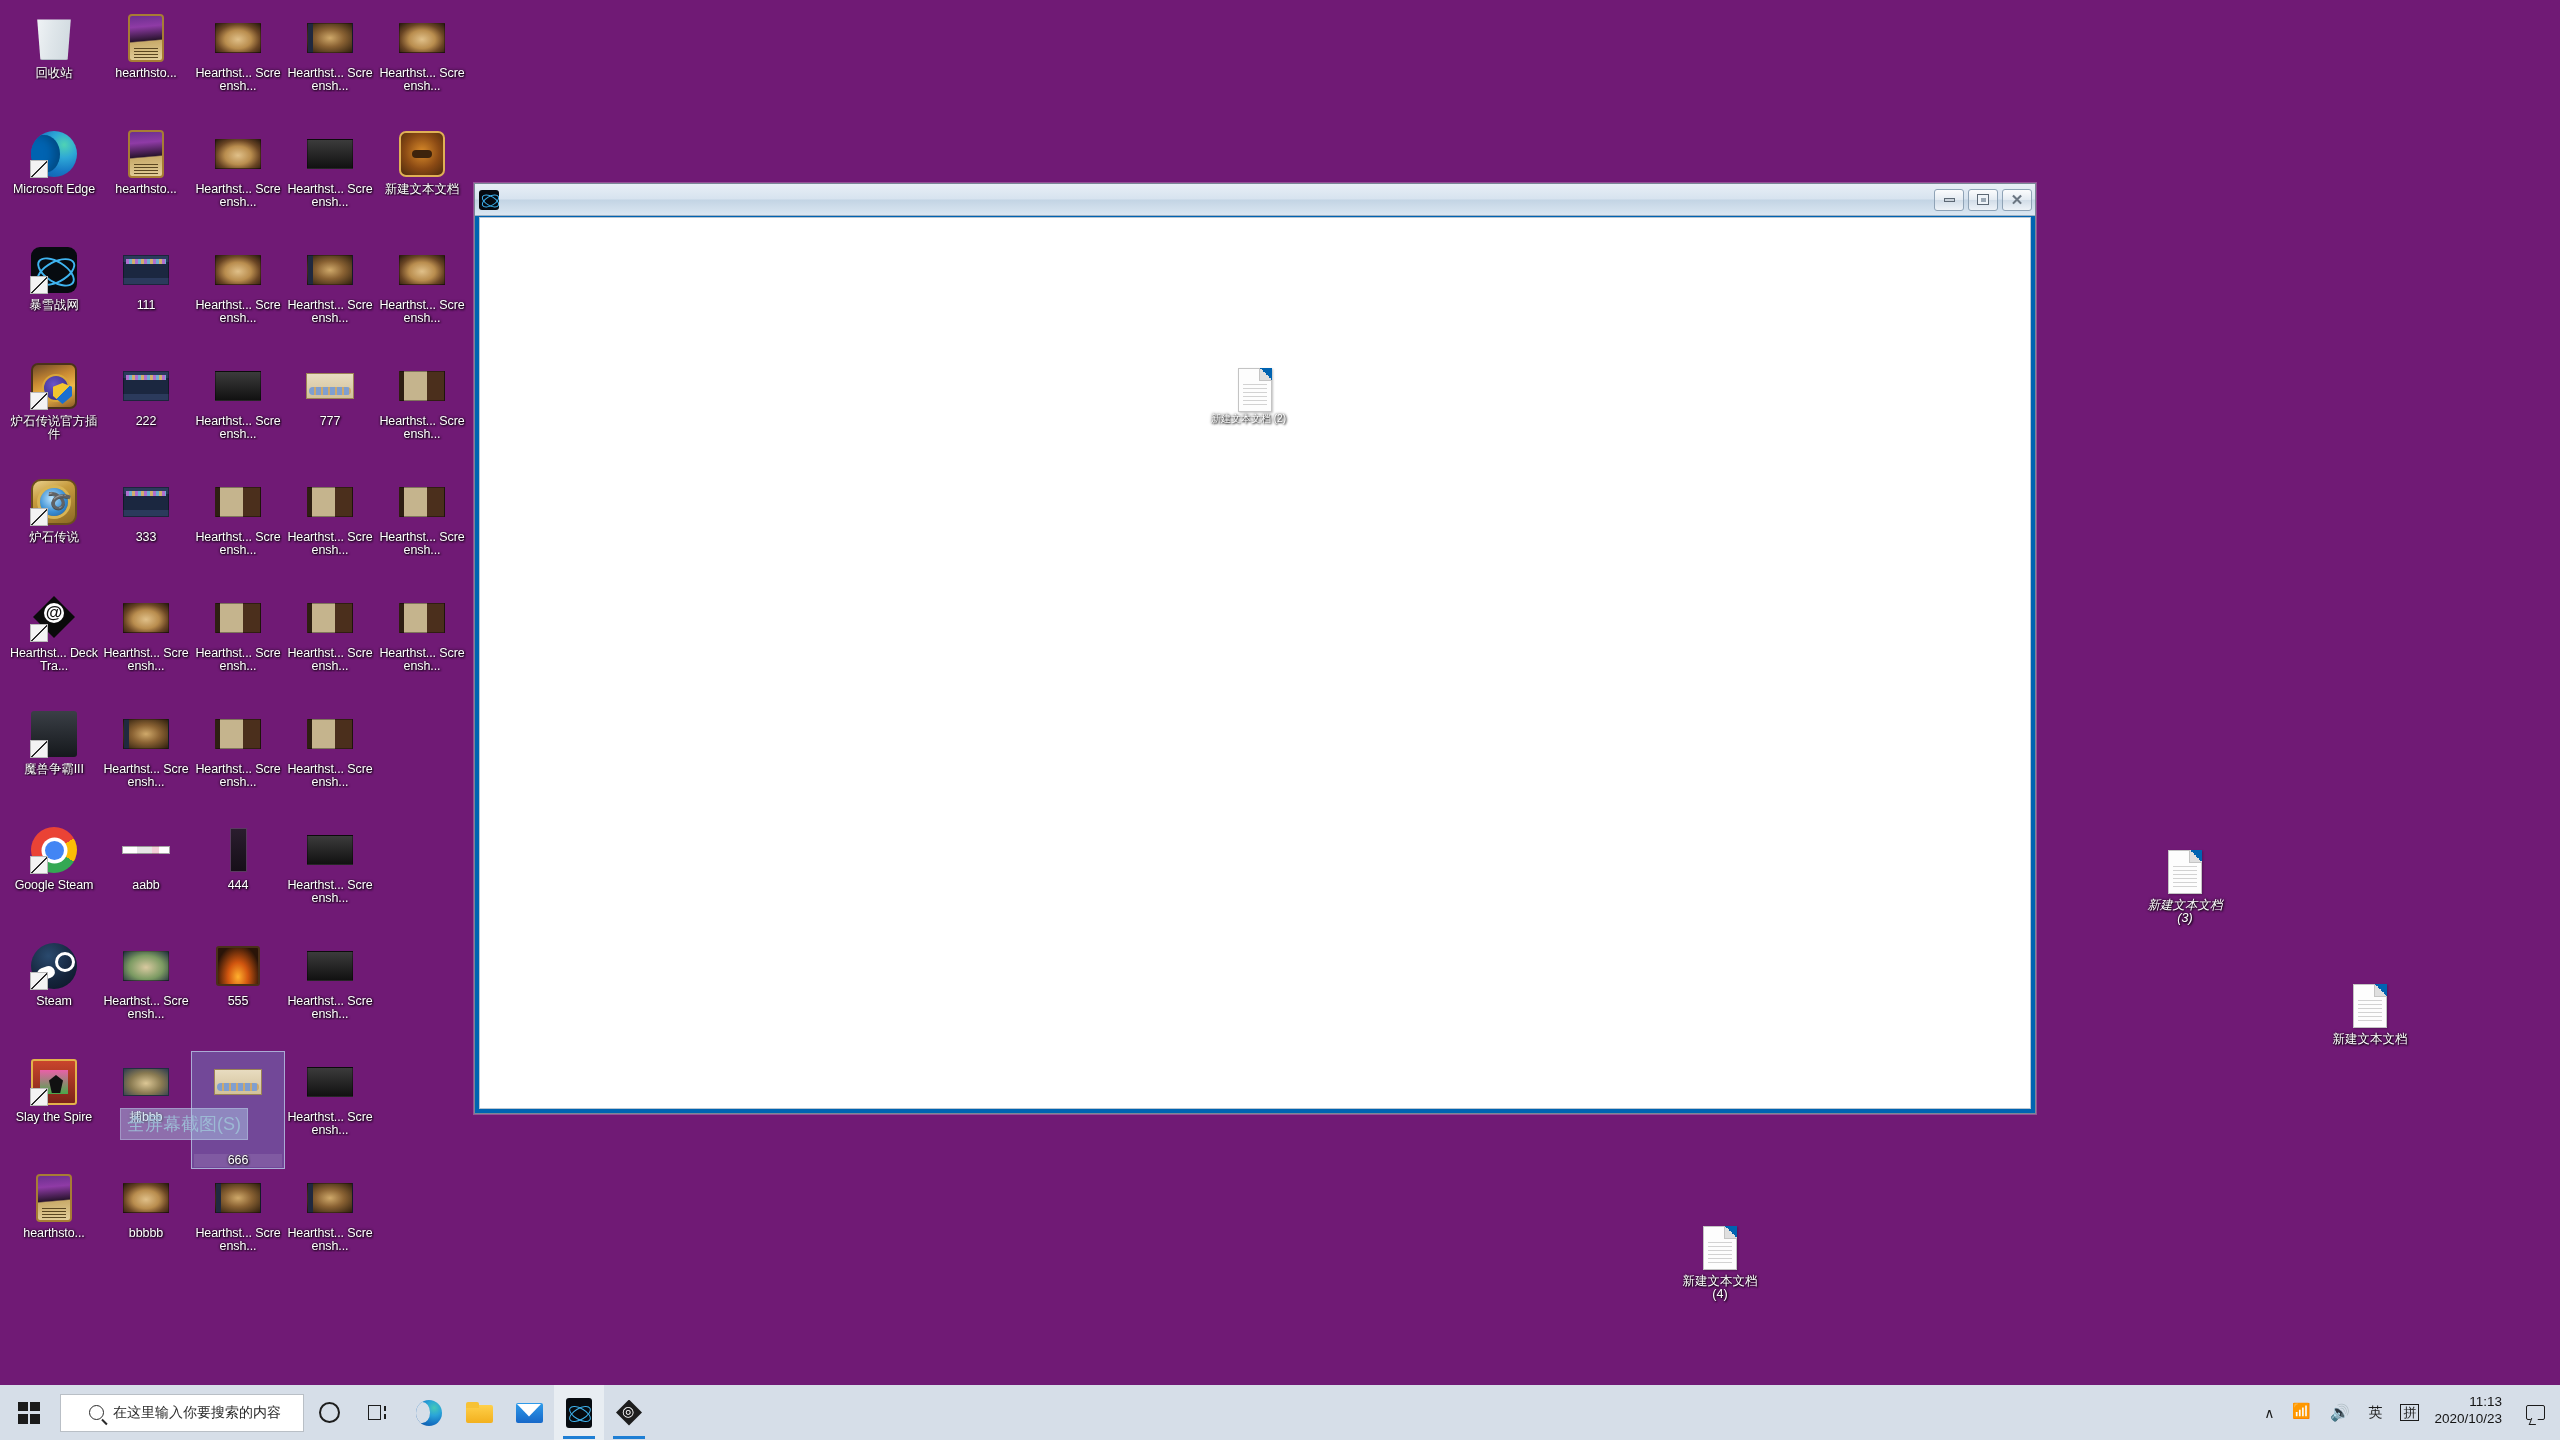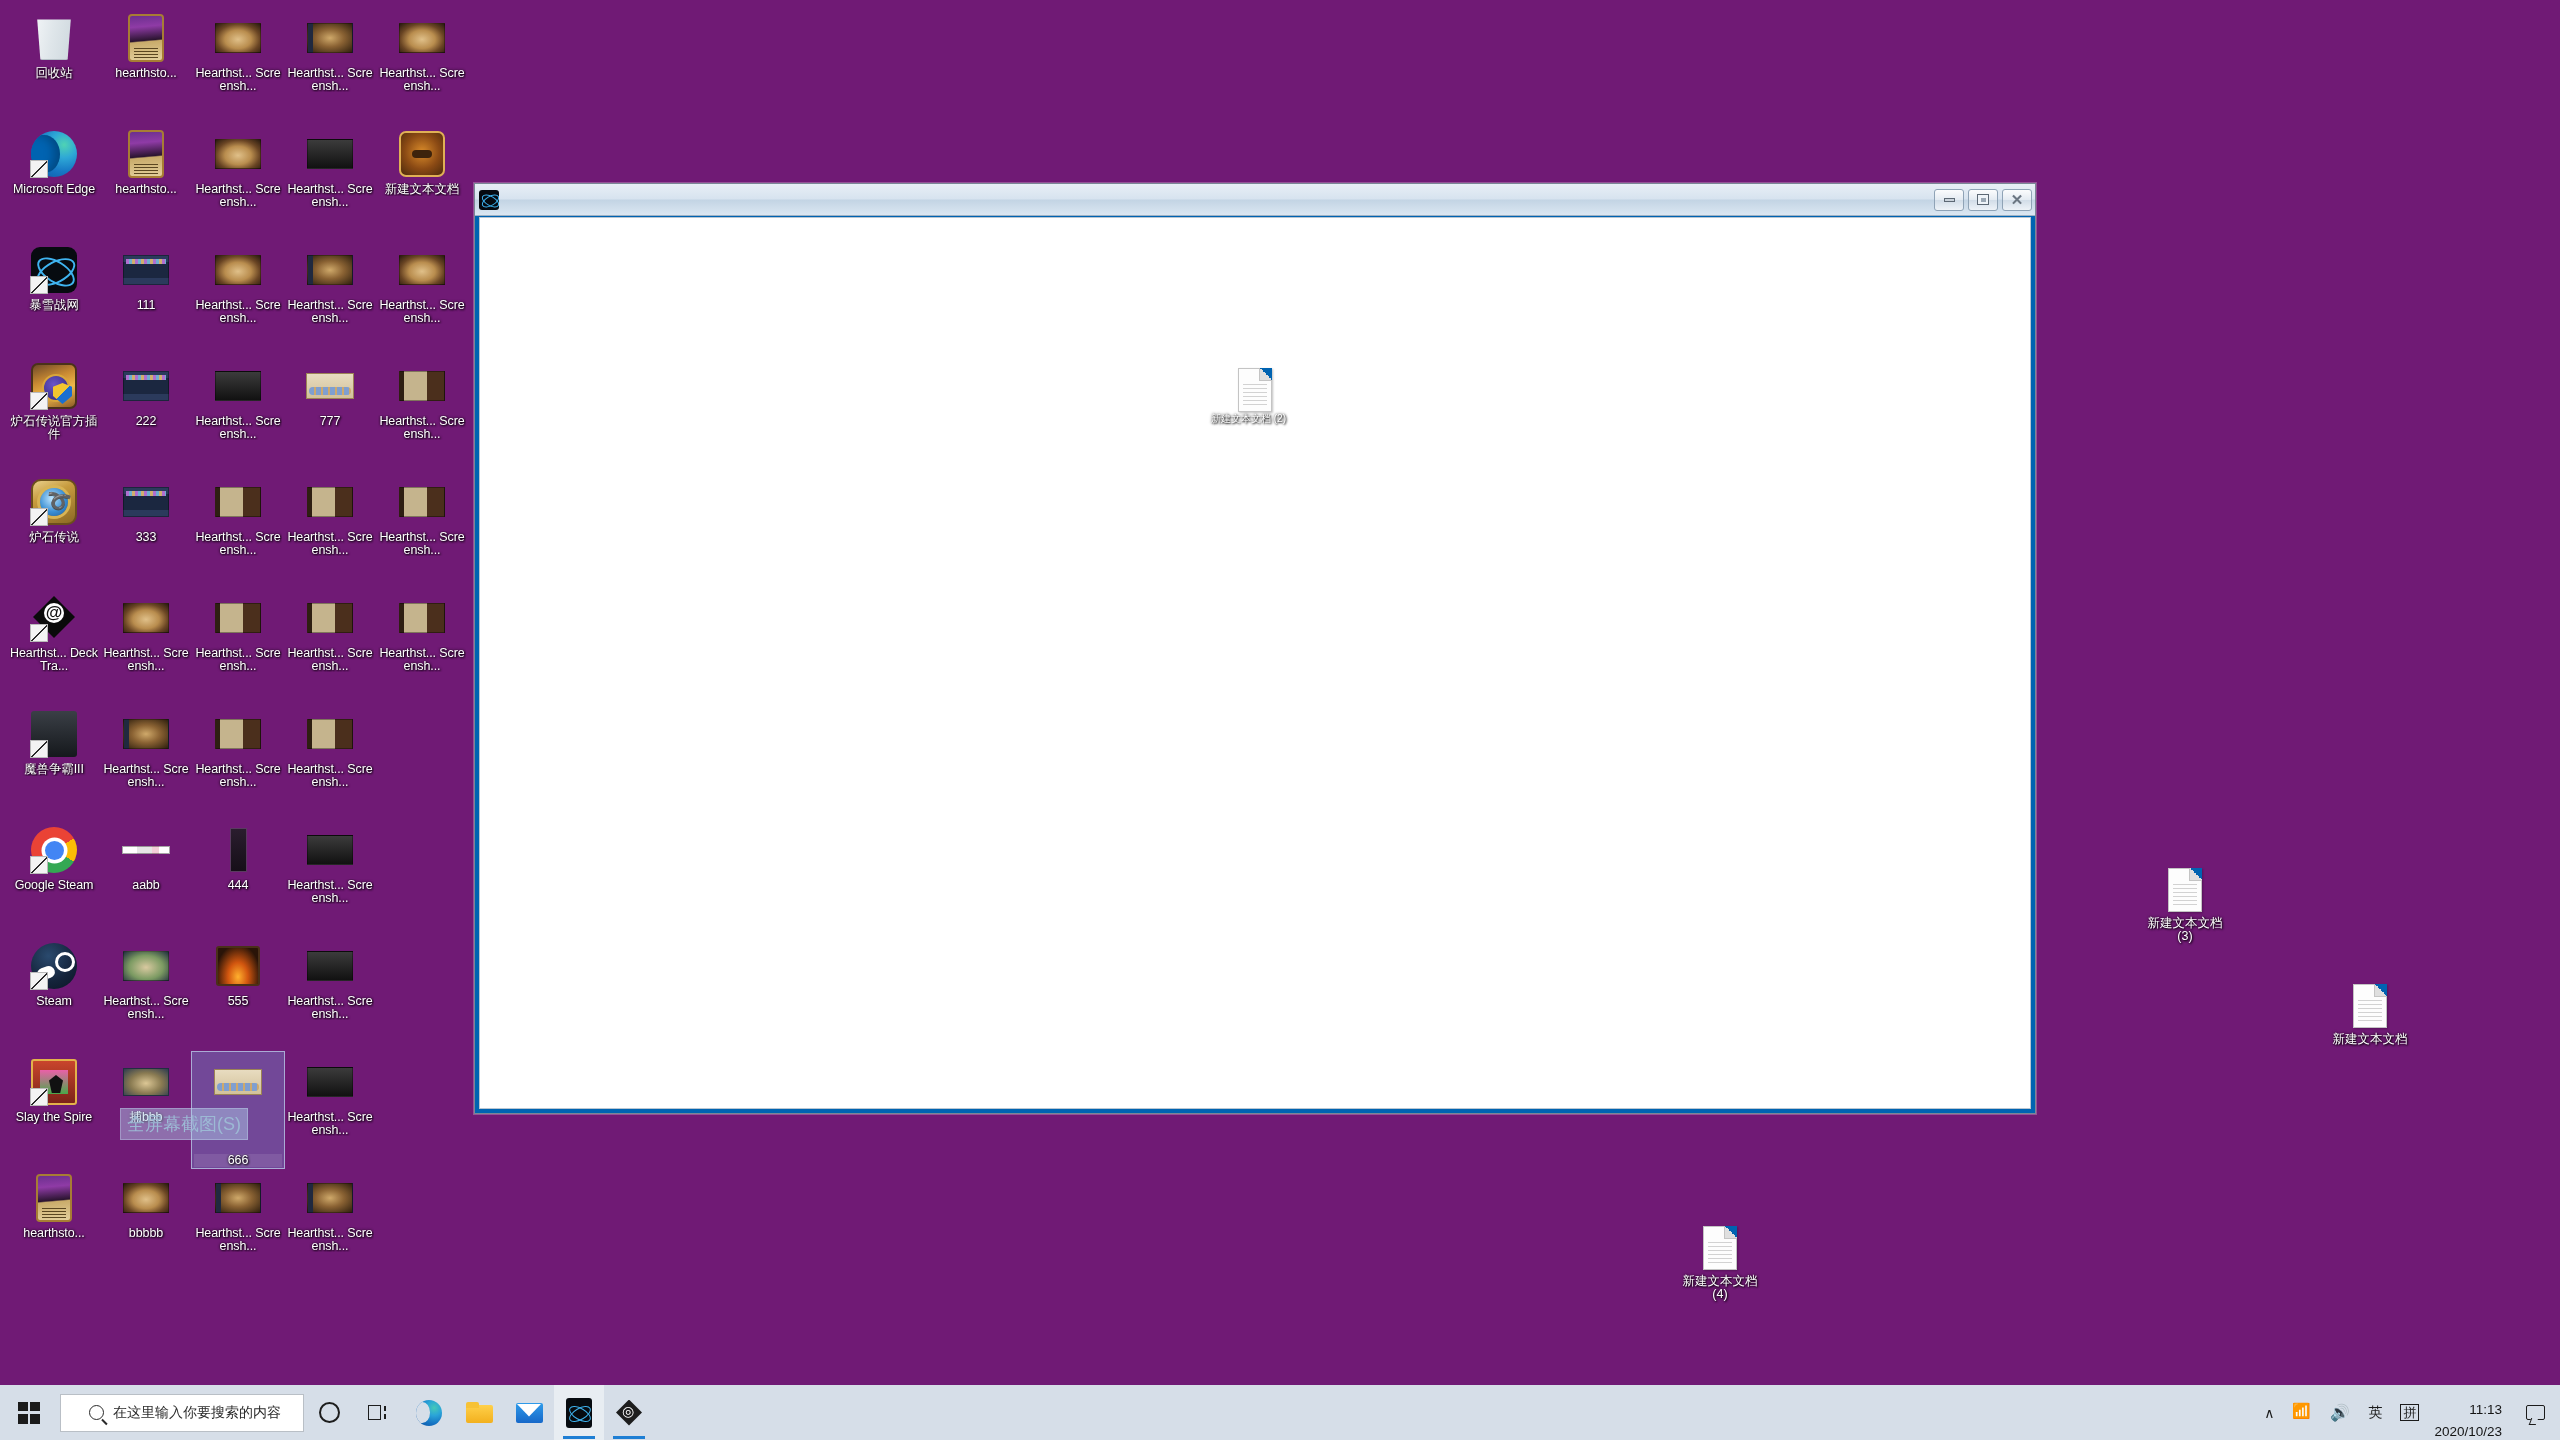--- a/index.html
+++ b/index.html
@@ -516,22 +516,22 @@
   .chev { font-size:14px; color:#1b1b1b; }
   .wifi { width:20px; height:16px; position:relative; }
   .wifi::before{
     content:"\1F4F6"; position:absolute; left:0; top:-3px; font-size:15px; color:#1b1b1b;
   }
   .spk { font-size:16px; color:#1b1b1b; }
   .ime-box {
     border:1.4px solid #1b1b1b; padding:0px 2px; font-size:13px; line-height:15px;
   }
   #clock {
-    display:flex; flex-direction:column; align-items:flex-end; justify-content:space-between;
-    height:55px; padding: 16px 12px 0 6px;
+    display:flex; flex-direction:column; align-items:flex-end; justify-content:flex-start;
+    height:55px; padding: 8px 12px 0 6px;
     font-size:13.5px; line-height:17px; color:#141414;
   }
   #notif {
     width:42px; height:55px; display:flex; align-items:center; justify-content:center;
   }
   .notif-icon{
     width:19px; height:15px; border:1.6px solid #1b1b1b; border-radius:2px;
     position:relative;
   }
   .notif-icon::after{
@@ -850,21 +850,21 @@
           <span class="thumb t-w t-board2"></span>
         </span>
         <span class="label">Hearthst... Screensh...</span>
       </div>
       <div class="dicon"></div>
     </div>
 
   <div id="tooltip" style="left: 120px; top: 1108px;">全屏幕截图(S)</div>
 
   <div id="free-docs">
-      <div class="free-doc" style="left: 2139px; top: 864px;">
+      <div class="free-doc" style="left: 2139px; top: 846px; font-style: italic;">
         <span class="ic-doc"></span>
         <span class="label">新建文本文档 (3)</span>
       </div>
       <div class="free-doc" style="left: 2324px; top: 980px;">
         <span class="ic-doc"></span>
         <span class="label">新建文本文档</span>
       </div>
       <div class="free-doc" style="left: 1674px; top: 1222px;">
         <span class="ic-doc"></span>
         <span class="label">新建文本文档 (4)</span>

